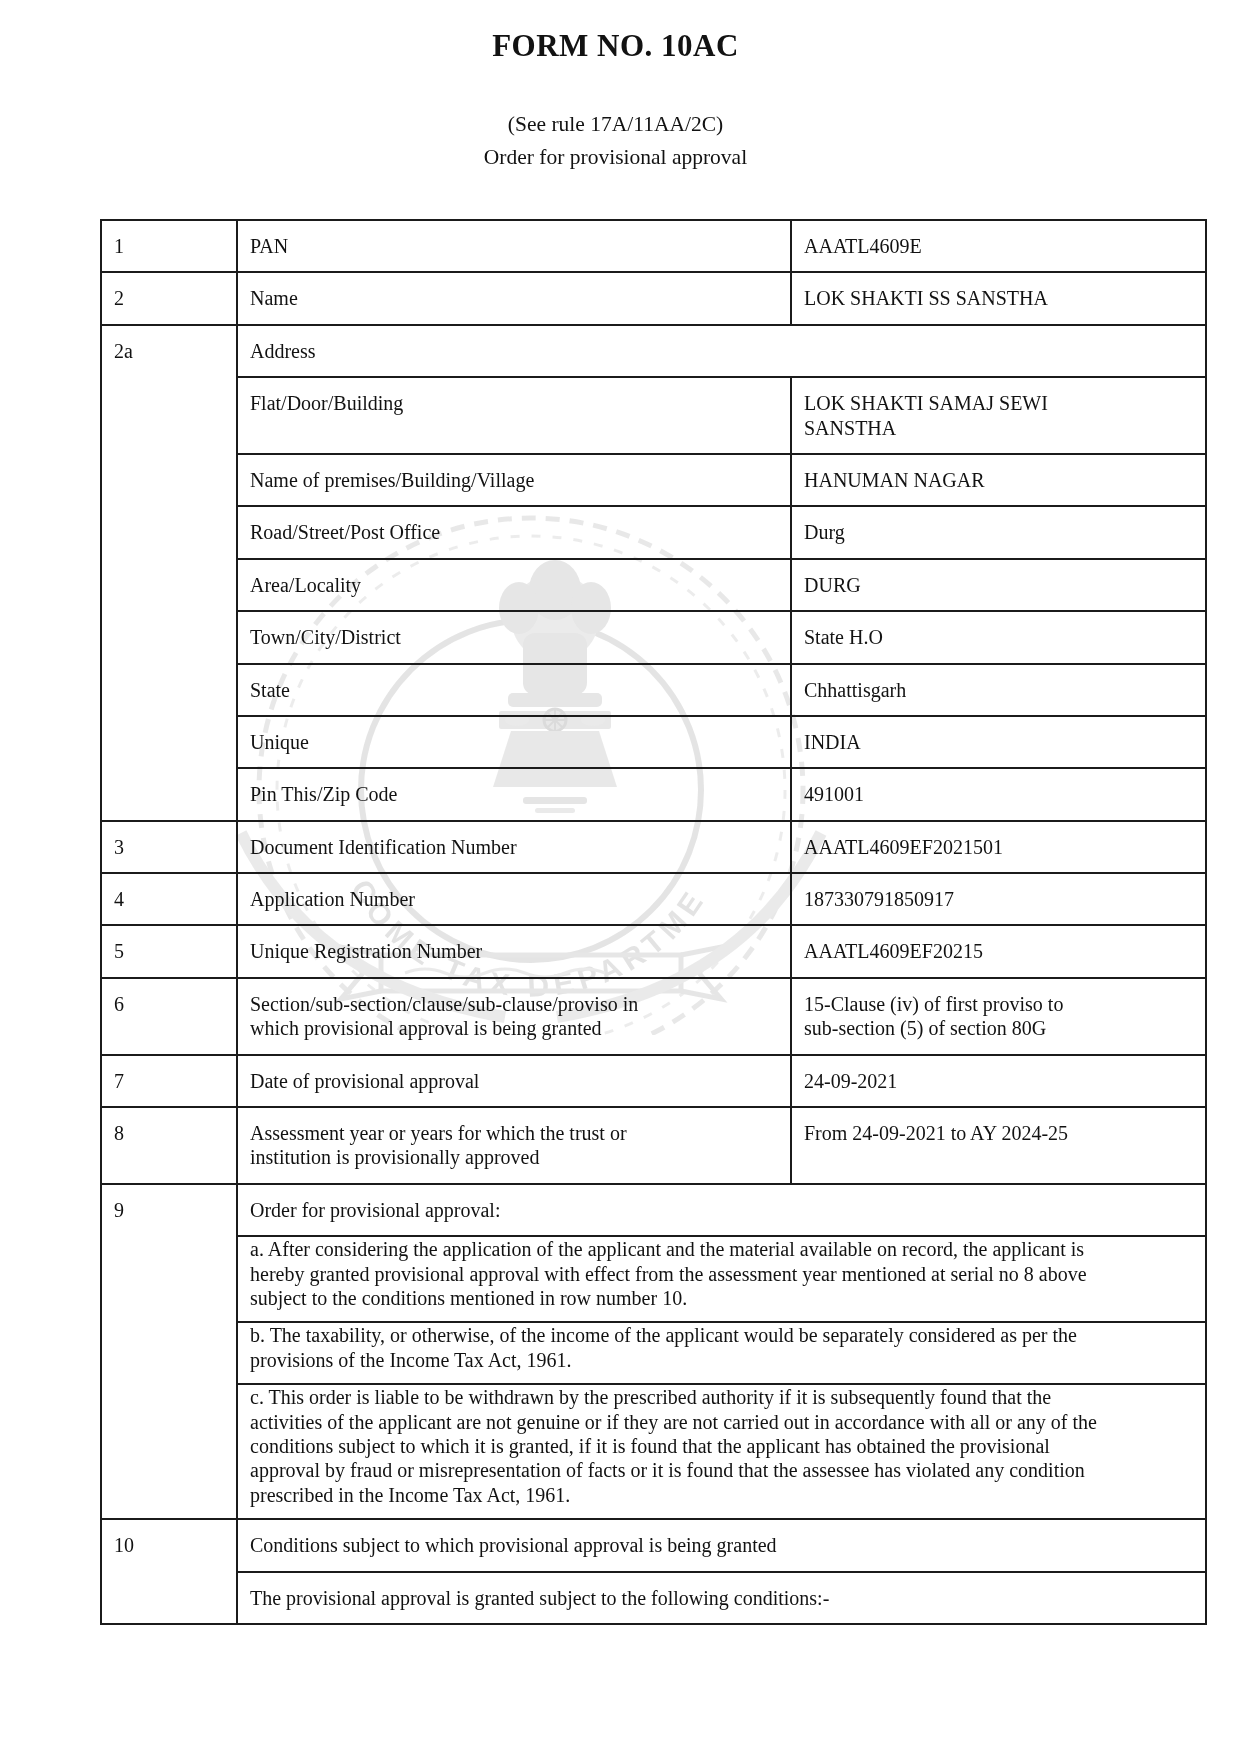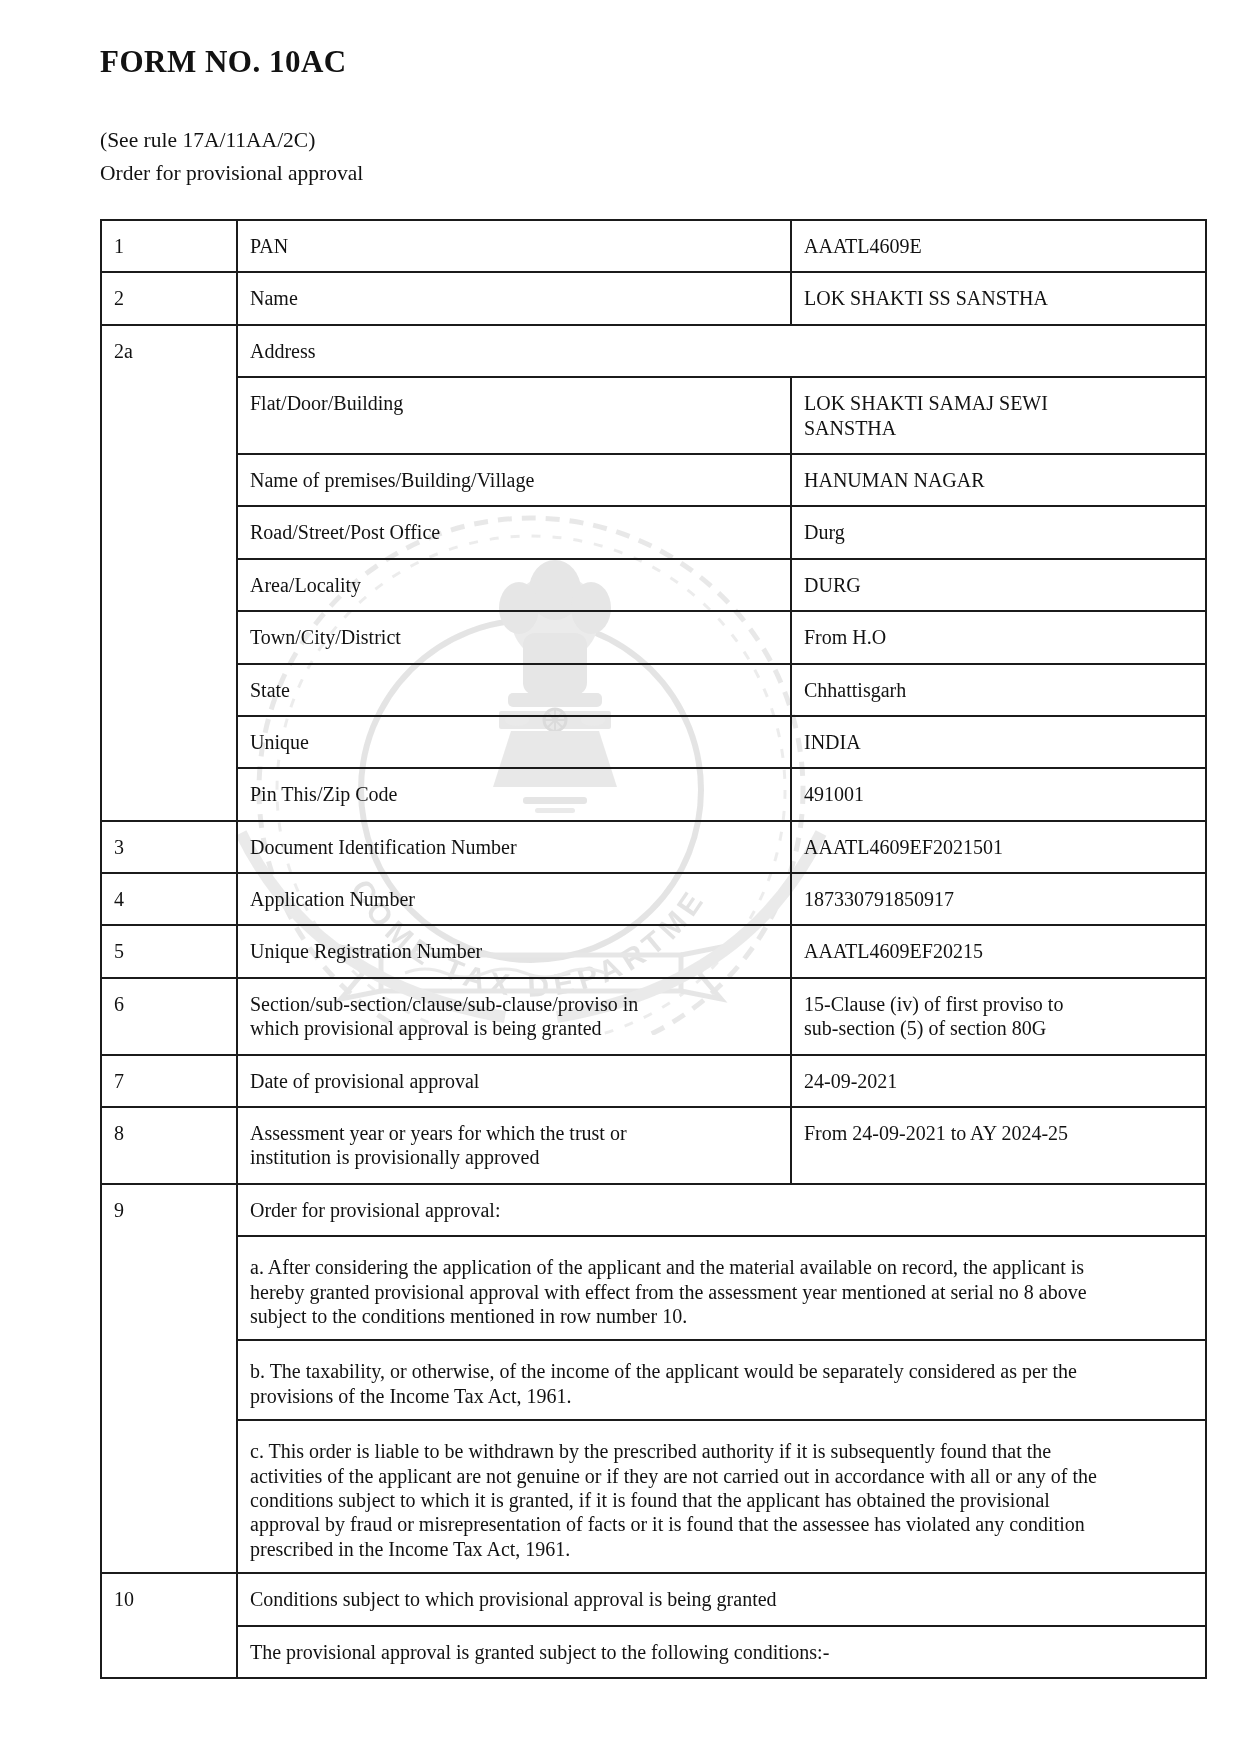--- a/index.html
+++ b/index.html
@@ -5,21 +5,22 @@
   html,body{margin:0;padding:0;background:#ffffff;}
   .page{
     position:relative;
     width:1240px;height:1755px;
     background:#ffffff;
     font-family:"Liberation Serif", serif;
     color:#121212;
     overflow:hidden;
   }
   .title-block{
-    position:absolute;top:44px;left:100px;width:1031px;
+    position:absolute;top:28px;left:100px;width:1031px;
+    text-align:center;
   }
   .form-title{
     font-size:31px;font-weight:bold;margin:0;letter-spacing:.5px;
   }
   .rule-line{margin-top:48px;font-size:21.5px;}
   .subtitle{margin-top:8px;font-size:21.5px;}
 
   .watermark{
     position:absolute;top:515px;left:205px;width:640px;height:520px;
     z-index:0;pointer-events:none;
@@ -33,21 +34,21 @@
   td{
     border:2px solid #1b1b1b;
     padding:13px 12px;
     font-size:20px;line-height:1.22;
     vertical-align:top;
     word-wrap:break-word;
   }
   td.no-cell{width:110px;}
   td.label-cell{width:528px;}
   td.value-cell{width:389px;}
-  td.para-cell{padding:18px 90px 11px 12px;}
+  td.para-cell{padding:0 90px 11px 12px;}
   .pre{white-space:pre-line;}
 </style>
 </head>
 <body>
 
 <div class="page">
 
   <svg class="watermark" viewBox="0 0 640 520" aria-hidden="true">
     <g opacity="0.55">
 
@@ -128,21 +129,21 @@
       <tr>
         <td class="label-cell">Road/Street/Post Office</td>
         <td class="value-cell">Durg</td>
       </tr>
       <tr>
         <td class="label-cell">Area/Locality</td>
         <td class="value-cell">DURG</td>
       </tr>
       <tr>
         <td class="label-cell">Town/City/District</td>
-        <td class="value-cell">From H.O</td>
+        <td class="value-cell">State H.O</td>
       </tr>
       <tr>
         <td class="label-cell">State</td>
         <td class="value-cell">Chhattisgarh</td>
       </tr>
       <tr>
         <td class="label-cell">Unique</td>
         <td class="value-cell">INDIA</td>
       </tr>
       <tr>

